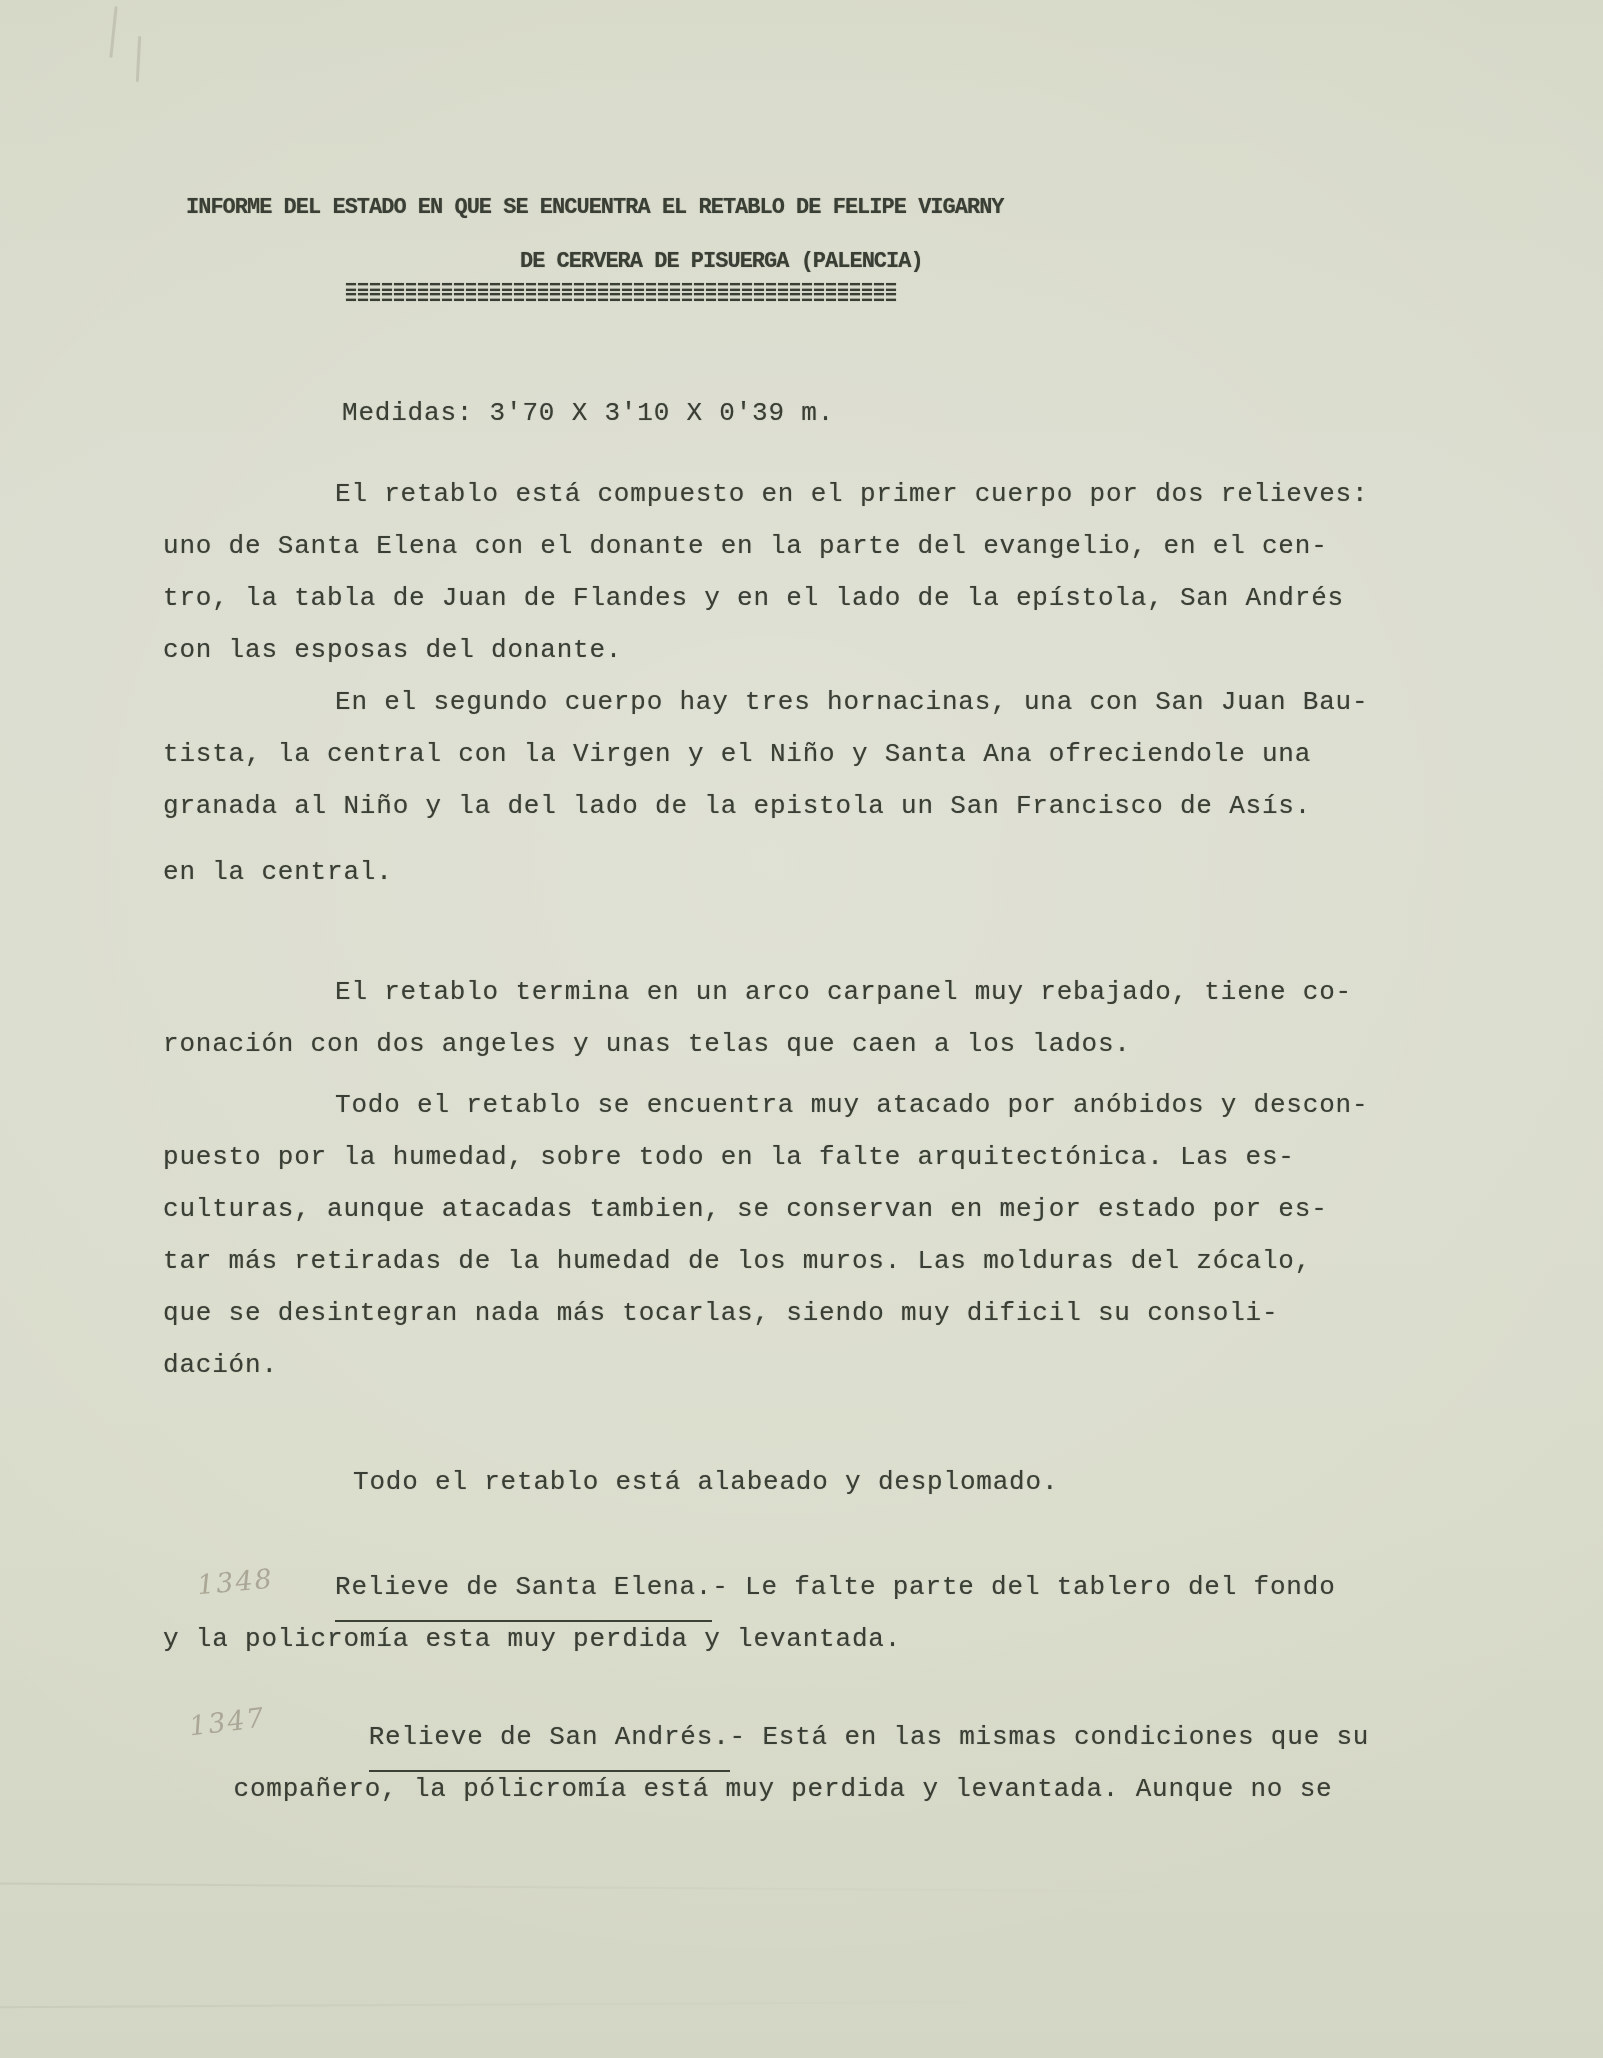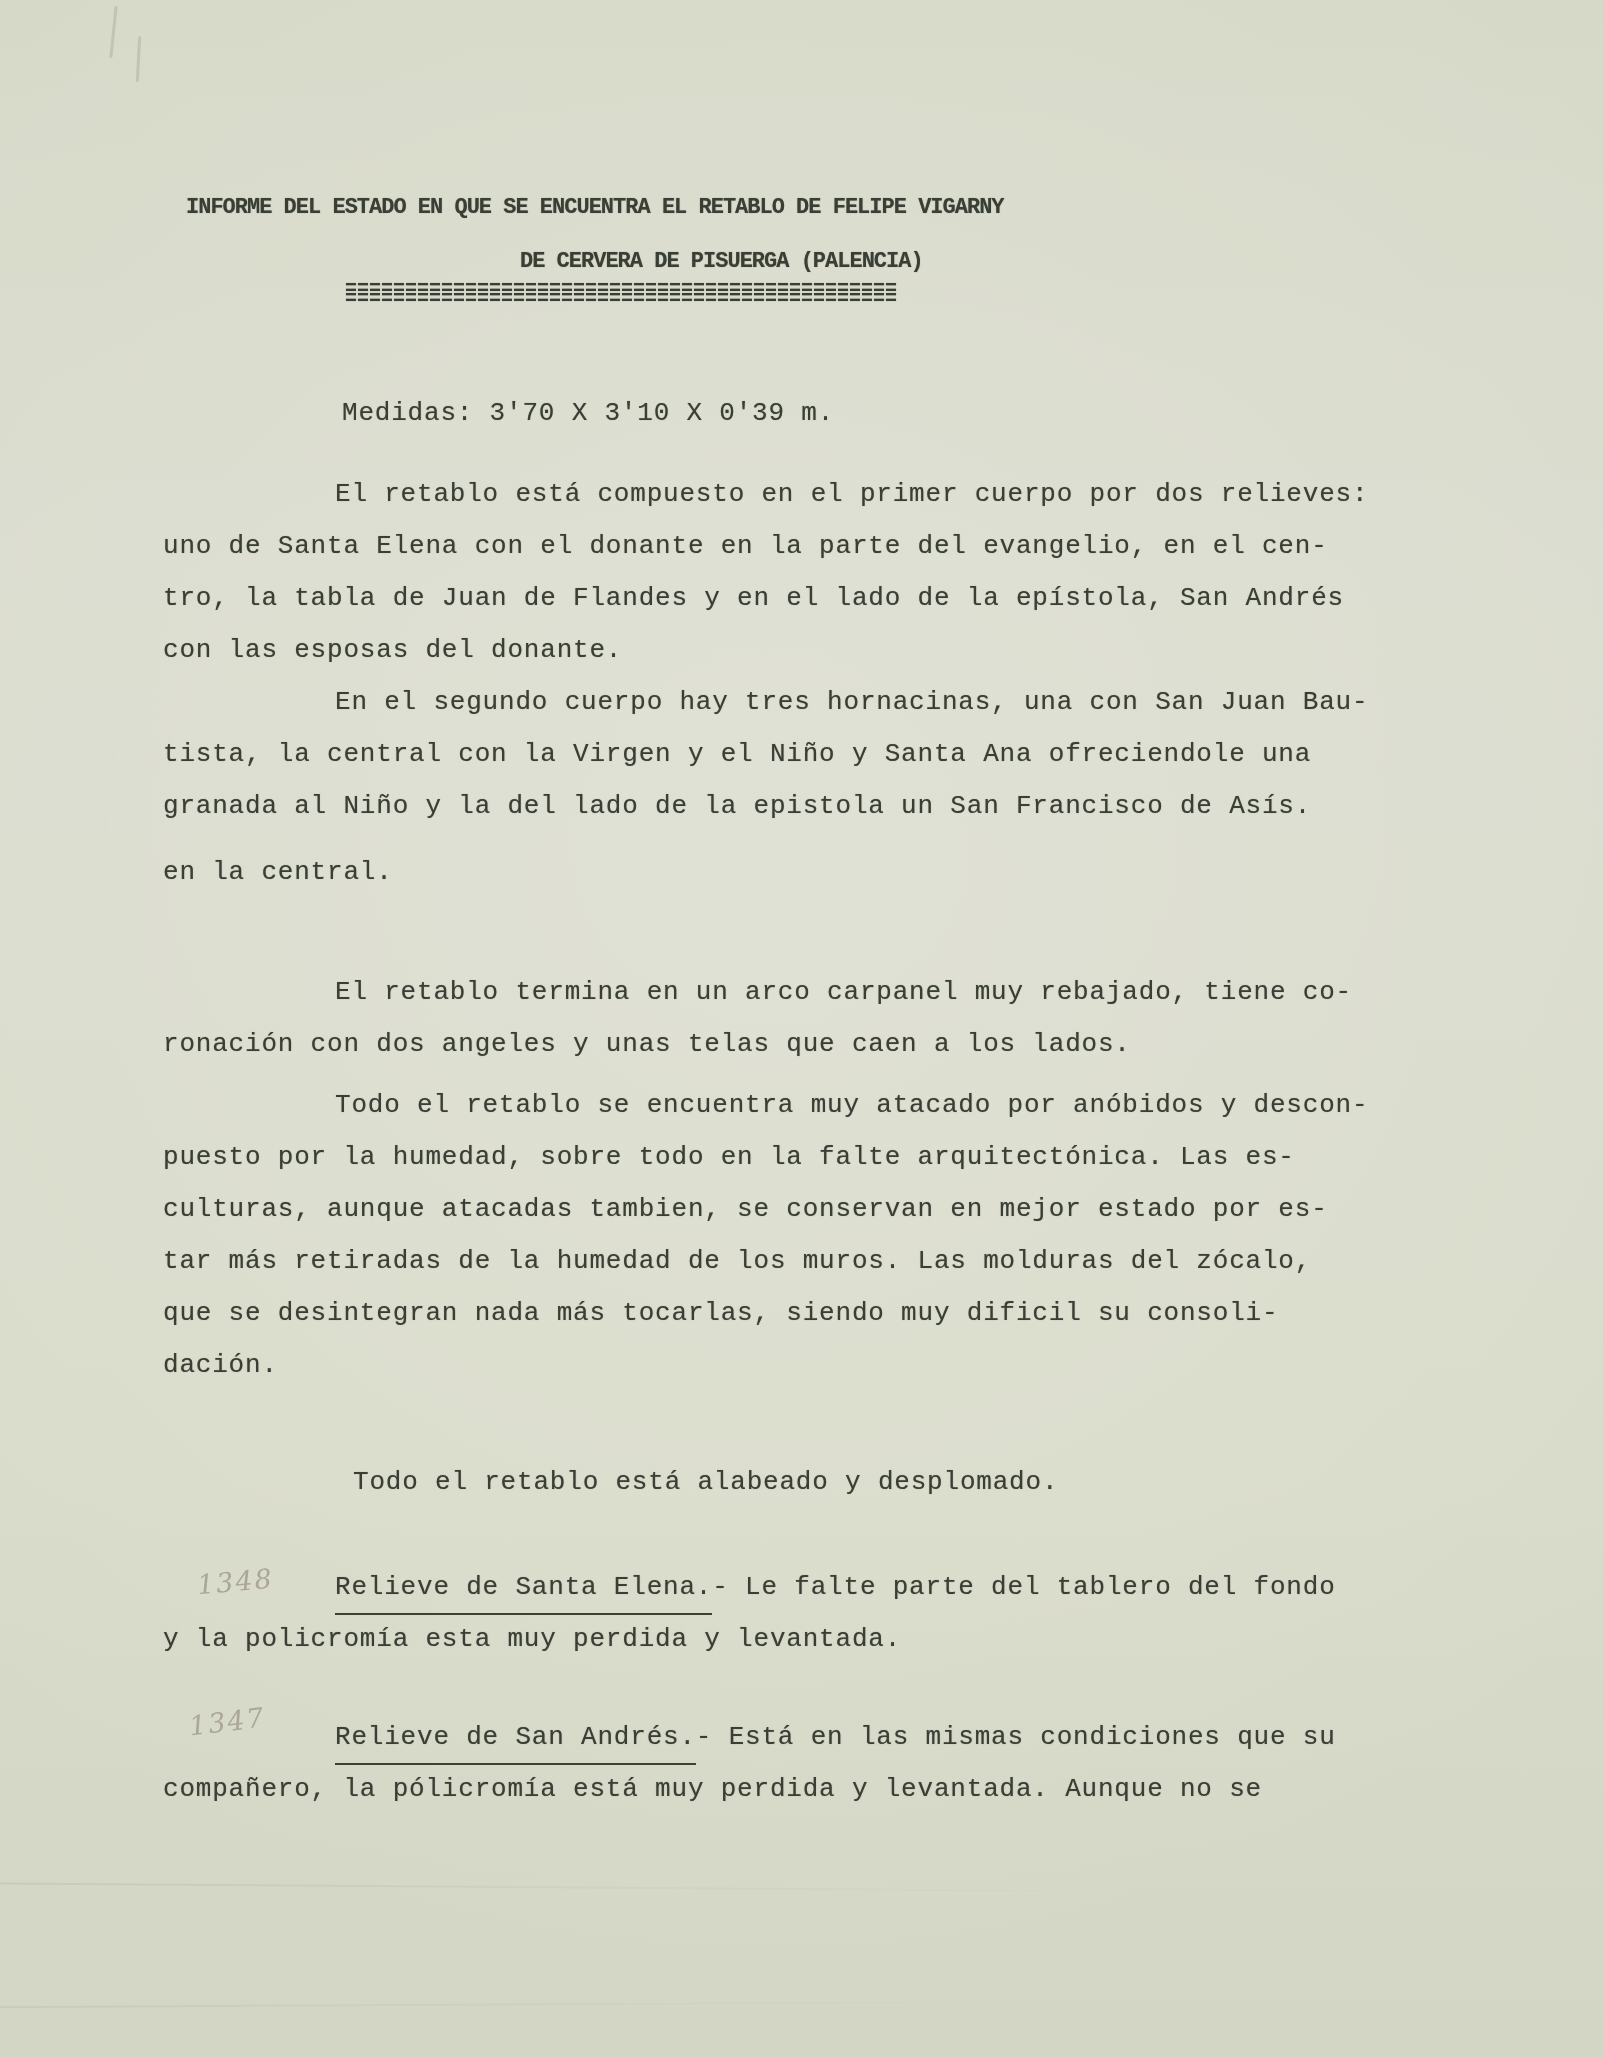--- a/index.html
+++ b/index.html
@@ -59,25 +59,25 @@
   .medidas { position: absolute; left: 342px; top: 387px; }
 
   .p1 { top: 468px; }
   .p2 { top: 676px; }
   .p3 { top: 846px; }
   .p4 { top: 966px; }
   .p5 { top: 1079px; }
   .p6 { top: 1456px; }
 
   .s1 { top: 1561px; }
-  .s2 { top: 1711px; }
+  .s2 { top: 1711px; text-align: center; }
 
   .heading-underline {
     border-bottom: 2px solid #3c4136;
-    padding-bottom: 11px;
+    padding-bottom: 18px;
   }
 
   .margin-num {
     position: absolute;
     font-family: "DejaVu Serif", serif;
     font-style: italic;
     font-size: 27px;
     letter-spacing: 2px;
     color: #a7a291;
     opacity: 0.9;

